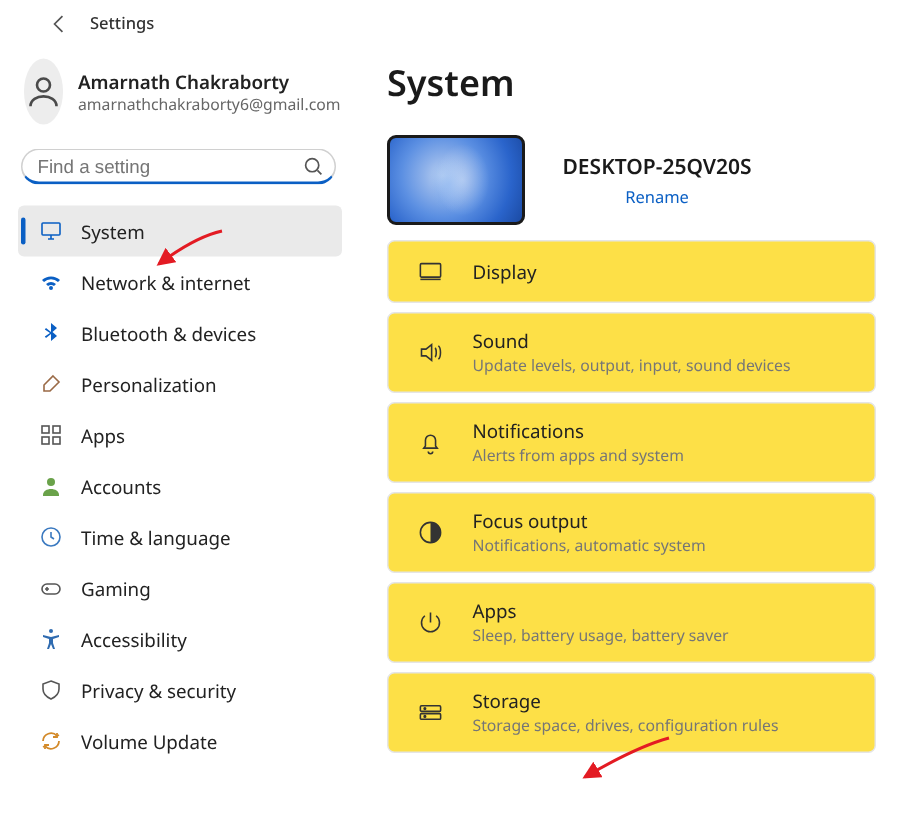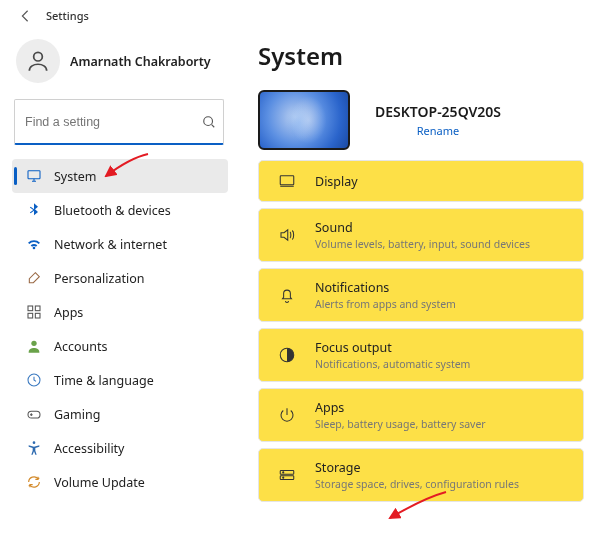--- a/index.html
+++ b/index.html
@@ -9,21 +9,21 @@
     width: 600px;
     height: 544px;
     overflow: hidden;
     color: #1a1a1a;
     font-size: 13px;
   }
   .topbar {
     display: flex;
     align-items: center;
     gap: 14px;
-    padding: 8px 14px 6px 18px;
+    padding: 8px 14px 6px 32px;
   }
   .topbar .back { width: 14px; height: 14px; color: #555; }
   .topbar .title { font-size: 11px; font-weight: 500; color: #333; }
   .layout { display: flex; }
   .sidebar {
     width: 238px;
     padding: 6px 10px 0 12px;
   }
   .profile { display: flex; align-items: center; gap: 10px; padding: 4px 4px 14px 4px; }
   .avatar {
@@ -32,24 +32,24 @@
     color: #4a4a4a;
   }
   .profile-name { font-size: 12.5px; font-weight: 600; color: #222; }
   .profile-email { font-size: 10.5px; color: #666; }
   .search-wrap {
     position: relative;
     margin: 2px 4px 14px 2px;
   }
   .search {
     width: 100%;
-    height: 46px;
+    height: 24px;
     border: 1px solid #d0d0d0;
     border-bottom: 2px solid #0a5fc4;
-    border-radius: 2px;
+    border-radius: 12px;
     padding: 0 30px 0 10px;
     font-size: 12.5px;
     color: #888;
     outline: none;
     background: #fff;
   }
   .search-icon {
     position: absolute; right: 8px; top: 50%; transform: translateY(-50%);
     width: 14px; height: 14px; color: #555;
   }
@@ -136,20 +136,21 @@
   <div class="sidebar">
     <div class="profile">
       <div class="avatar">
         <svg viewBox="0 0 24 24" width="26" height="26" fill="none" stroke="currentColor" stroke-width="1.6">
             <circle cx="12" cy="8" r="4"></circle>
             <path d="M4 21c0-4 4-6 8-6s8 2 8 6"></path>
           </svg>
       </div>
       <div>
         <div class="profile-name">Amarnath Chakraborty</div>
+        <div class="profile-email">amarnathchakraborty6@gmail.com</div>
       </div>
     </div>
     <div class="search-wrap">
       <input class="search" placeholder="Find a setting" style="">
       <span class="search-icon">
         <svg viewBox="0 0 16 16" width="14" height="14" fill="none" stroke="currentColor" stroke-width="1.3">
             <circle cx="7" cy="7" r="5"></circle>
             <path d="M11 11l3 3"></path>
           </svg>
       </span>
@@ -160,32 +161,32 @@
             <svg viewBox="0 0 24 24" width="16" height="16" fill="none" stroke="currentColor" stroke-width="1.6">
               <rect x="3" y="4" width="18" height="12" rx="1"></rect>
               <path d="M9 20h6M12 16v4"></path>
             </svg>
           </span>
           <span>System</span>
         </div>
         <div class="nav-item">
           <span class="ic" style="color: rgb(10, 95, 196);">
             <svg viewBox="0 0 24 24" width="16" height="16" fill="currentColor">
-              <path d="M12 2l6 5-4.5 4L18 15l-6 5V13l-5 4-1.2-1.4L11 12 5.8 8.4 7 7l5 4V2z"></path>
-            </svg>
-          </span>
-          <span>Bluetooth &amp; devices</span>
+              <path d="M12 20a2 2 0 100-4 2 2 0 000 4zm-5-6a8 8 0 0110 0l-2 2a5 5 0 00-6 0zm-4-4a13 13 0 0118 0l-2 2a10 10 0 00-14 0z"></path>
+            </svg>
+          </span>
+          <span>Network &amp; internet</span>
         </div>
         <div class="nav-item">
           <span class="ic" style="color: rgb(10, 95, 196);">
             <svg viewBox="0 0 24 24" width="16" height="16" fill="currentColor">
-              <path d="M12 20a2 2 0 100-4 2 2 0 000 4zm-5-6a8 8 0 0110 0l-2 2a5 5 0 00-6 0zm-4-4a13 13 0 0118 0l-2 2a10 10 0 00-14 0z"></path>
-            </svg>
-          </span>
-          <span>Network &amp; internet</span>
+              <path d="M12 2l6 5-4.5 4L18 15l-6 5V13l-5 4-1.2-1.4L11 12 5.8 8.4 7 7l5 4V2z"></path>
+            </svg>
+          </span>
+          <span>Bluetooth &amp; devices</span>
         </div>
         <div class="nav-item">
           <span class="ic" style="color: rgb(154, 106, 70);">
             <svg viewBox="0 0 24 24" width="16" height="16" fill="none" stroke="currentColor" stroke-width="1.6">
               <path d="M14 4l6 6-9 9H5v-6z"></path>
             </svg>
           </span>
           <span>Personalization</span>
         </div>
         <div class="nav-item">
@@ -227,20 +228,28 @@
           <span>Gaming</span>
         </div>
         <div class="nav-item">
           <span class="ic" style="color: rgb(47, 107, 176);">
             <svg viewBox="0 0 24 24" width="16" height="16" fill="currentColor">
               <circle cx="12" cy="4" r="2"></circle>
               <path d="M4 8l8 2 8-2v2l-6 2v4l2 6h-2l-2-5-2 5H8l2-6v-4L4 10z"></path>
             </svg>
           </span>
           <span>Accessibility</span>
+        </div>
+        <div class="nav-item">
+          <span class="ic" style="color: rgb(85, 85, 85);">
+            <svg viewBox="0 0 24 24" width="16" height="16" fill="none" stroke="currentColor" stroke-width="1.6">
+              <path d="M12 3l8 3v5c0 5-3.5 8-8 10-4.5-2-8-5-8-10V6z"></path>
+            </svg>
+          </span>
+          <span>Privacy &amp; security</span>
         </div>
         <div class="nav-item">
           <span class="ic" style="color: rgb(211, 138, 42);">
             <svg viewBox="0 0 24 24" width="16" height="16" fill="none" stroke="currentColor" stroke-width="1.8">
               <path d="M4 12a8 8 0 0114-5l2-1M20 12a8 8 0 01-14 5l-2 1"></path>
               <path d="M18 4v4h-4M6 20v-4h4"></path>
             </svg>
           </span>
           <span>Volume Update</span>
         </div>
@@ -269,21 +278,21 @@
           </div>
         </div>
         <div class="setting-card">
           <span class="ic">
             <svg viewBox="0 0 24 24" width="18" height="18" fill="none" stroke="currentColor" stroke-width="1.4">
               <path d="M4 9v6h4l5 4V5L8 9H4zM16 8c1.5 1 1.5 7 0 8M19 6c2.5 2 2.5 10 0 12"></path>
             </svg>
           </span>
           <div>
             <div class="setting-title">Sound</div>
-            <div class="setting-sub">Volume levels, battery, input, sound devices</div>
+            <div class="setting-sub">Update levels, output, input, sound devices</div>
           </div>
         </div>
         <div class="setting-card">
           <span class="ic">
             <svg viewBox="0 0 24 24" width="18" height="18" fill="none" stroke="currentColor" stroke-width="1.4">
               <path d="M6 17h12l-1.5-2V10a4.5 4.5 0 10-9 0v5L6 17zM10 20a2 2 0 004 0"></path>
             </svg>
           </span>
           <div>
             <div class="setting-title">Notifications</div>

